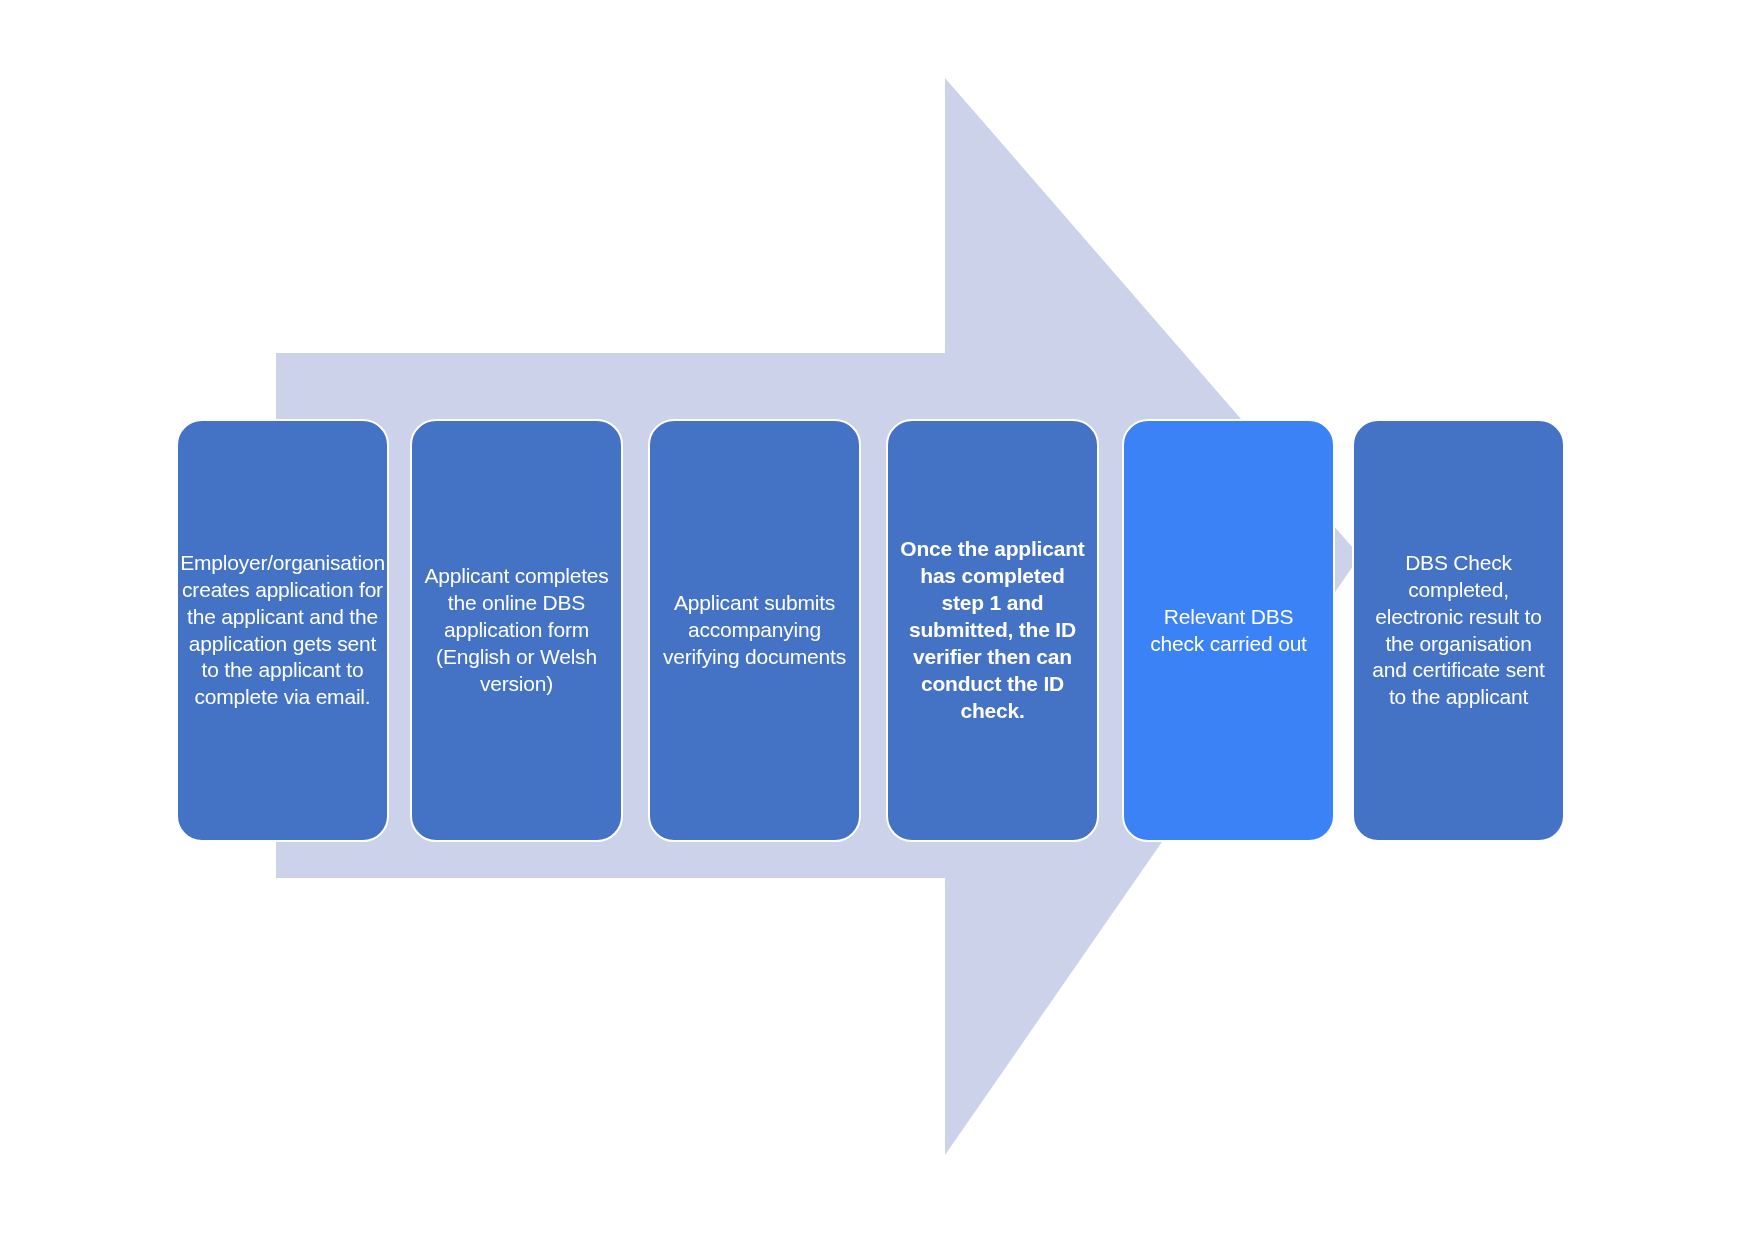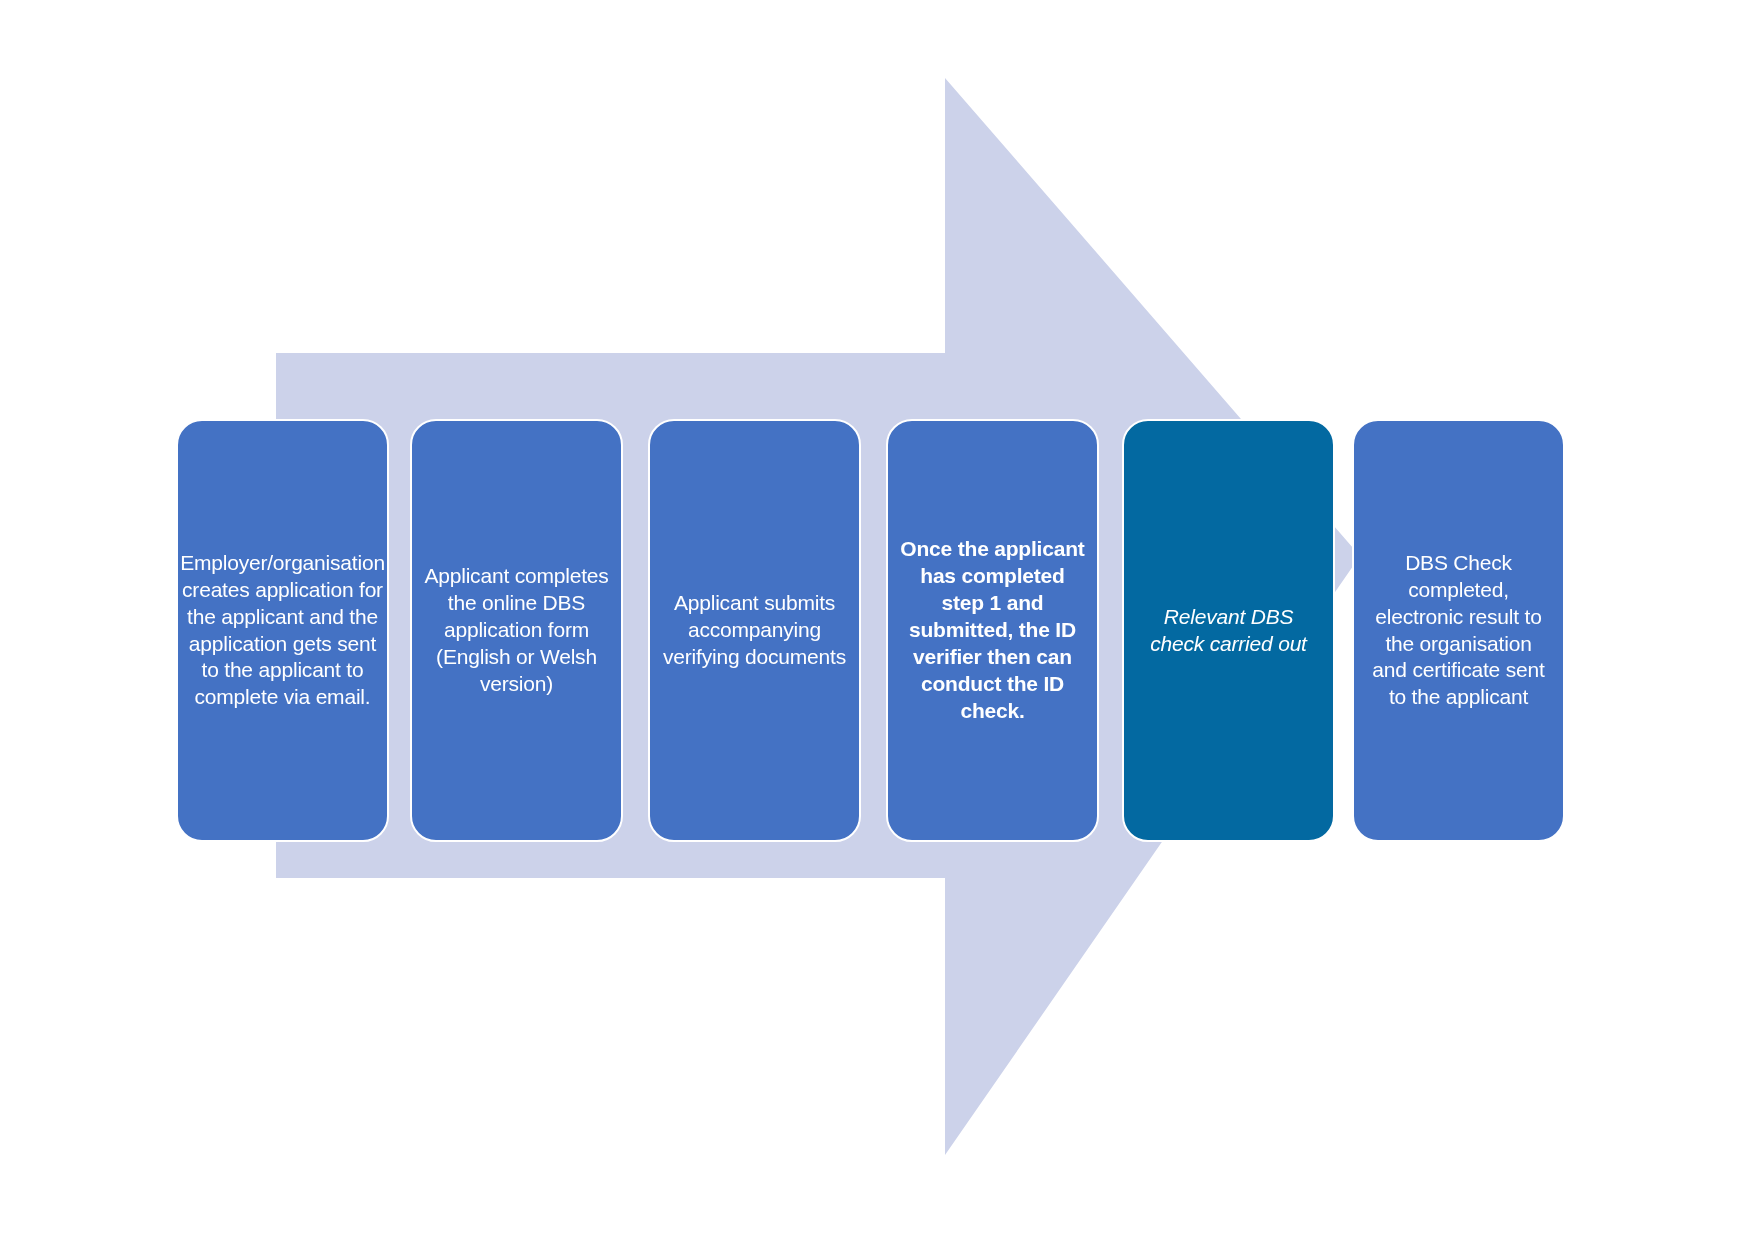--- a/index.html
+++ b/index.html
@@ -83,21 +83,21 @@
     </div>
 
     <div class="step-box step-2" style="background: rgb(68, 114, 196); border-color: rgb(255, 255, 255);">
       <span class="step-label" style="color: rgb(255, 255, 255);">Applicant completes the online DBS application form (English or Welsh version)</span>
     </div>
 
     <div class="step-box step-4" style="background: rgb(68, 114, 196); border-color: rgb(255, 255, 255);">
       <span class="step-label" style="color: rgb(255, 255, 255); font-weight: bold;">Once the applicant has completed step 1 and submitted, the ID verifier then can conduct the ID check.</span>
     </div>
 
-    <div class="step-box step-5" style="background: #0369a1; border-color: rgb(255, 255, 255); font-style: italic;">
+    <div class="step-box step-5" style="background: #3b82f6; border-color: rgb(255, 255, 255);">
       <span class="step-label" style="color: rgb(255, 255, 255);">Relevant DBS check carried out</span>
     </div>
 
     <div class="step-box step-6" style="background: rgb(68, 114, 196); border-color: rgb(255, 255, 255);">
       <span class="step-label" style="color: rgb(255, 255, 255);">DBS Check completed, electronic result to the organisation and certificate sent to the applicant</span>
     </div>
 
   </div>
 </div>
 

